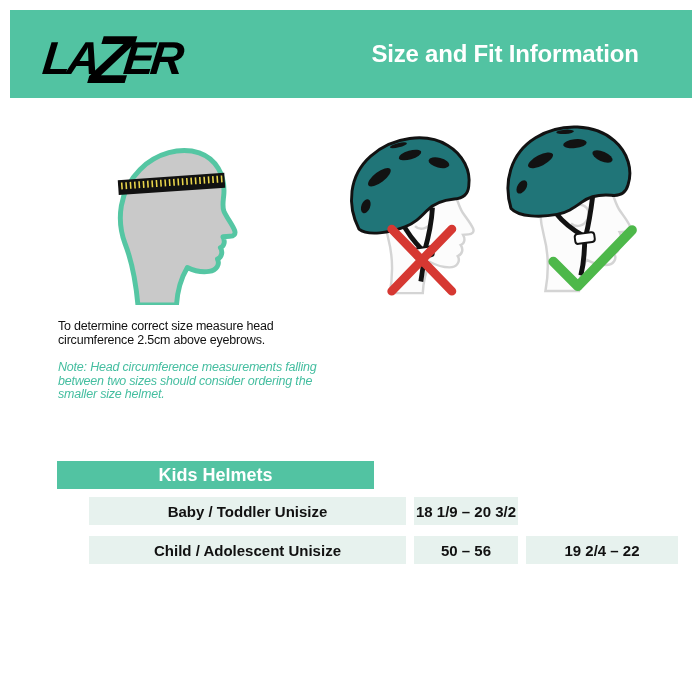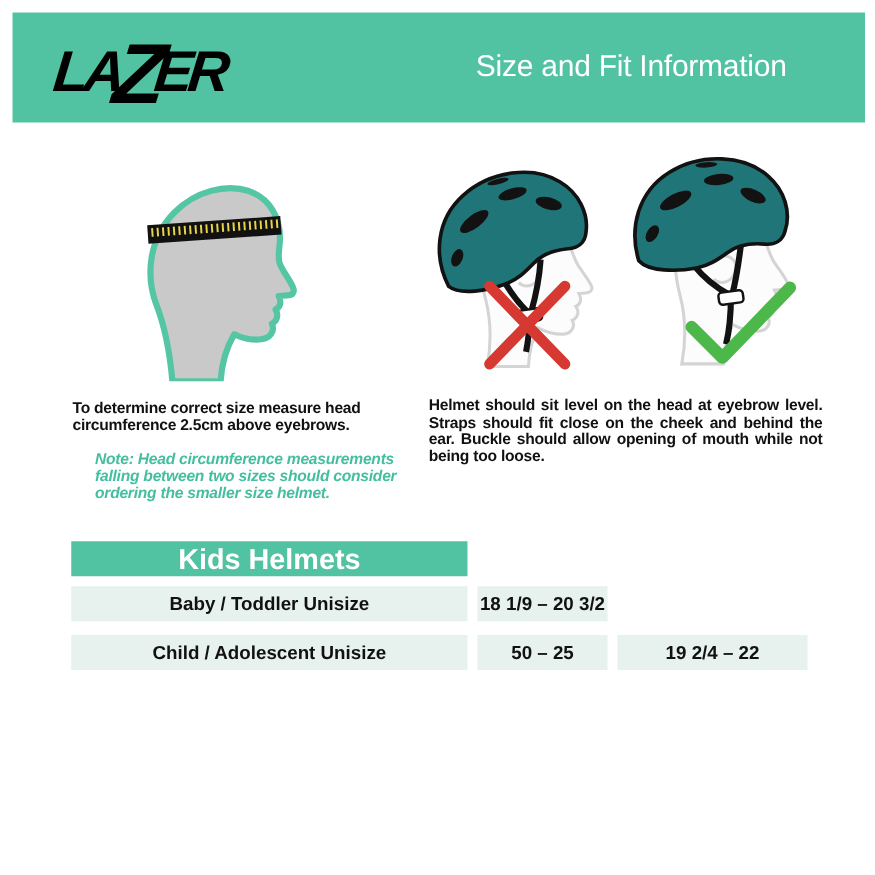--- a/index.html
+++ b/index.html
@@ -7,44 +7,44 @@
           font-family:"Liberation Sans",sans-serif;color:#111;}
 
   
   .band{position:absolute;left:10px;top:10px;width:682px;height:88px;background:#52C3A2;
         display:flex;align-items:center;}
   .logo{margin-left:33px;margin-top:8px;font-style:italic;font-weight:bold;font-size:46px;
         letter-spacing:-4px;color:#000;transform:skewX(-6deg);white-space:nowrap;line-height:0;}
   .logo .z{font-size:68px;vertical-align:-9px;margin:0 -5px;}
   .band-title{position:absolute;left:340px;top:0;width:310px;height:100%;
         display:flex;align-items:center;justify-content:center;
-        color:#ffffff;font-weight:normal;font-size:24px;letter-spacing:-0.2px;}
+        color:#ffffff;font-weight:bold;font-size:24px;letter-spacing:-0.2px;}
 
   
   .fig{position:absolute;}
   #headFig{left:106px;top:139px;width:136px;height:166px;}
   #badFig{left:347px;top:128px;width:136px;height:170px;}
   #goodFig{left:501px;top:124px;width:140px;height:172px;}
 
   
-  .copy{position:absolute;font-size:12.5px;font-weight:bold;line-height:13.6px;letter-spacing:-0.2px;}
+  .copy{position:absolute;font-size:12.5px;font-weight:normal;line-height:13.6px;letter-spacing:-0.2px;}
   #measureCopy{left:58px;top:320px;width:276px;}
-  #measureCopy .note{margin-top:14px;color:#45BEA0;font-style:italic;margin-left:18px;}
+  #measureCopy .note{margin-top:14px;color:#45BEA0;font-style:italic;}
   #fitCopy{left:343px;top:318px;width:315px;text-align:justify;}
   .copy p{margin:0;}
 
   
   .sizetable{position:absolute;left:57px;top:433px;width:589px;}
   .trow{display:grid;grid-template-columns:317px 104px 152px;column-gap:8px;}
-  .trow + .trow{margin-top:8px;}
+  .trow + .trow{margin-top:8px;margin-left:32px;}
   .trow.r2{margin-top:11px;}
   .cell{height:28px;display:flex;align-items:center;justify-content:center;
         background:#E7F2EE;font-weight:bold;font-size:15px;color:#111;}
   .thead .cell{background:#52C3A2;color:#ffffff;}
-  .thead .cell.name{font-size:23px;}
+  .thead .cell.name{font-size:18px;margin-top:28px;}
 </style>
 </head>
 <body>
 
 <div class="canvas">
 
   <header class="band">
     <div class="logo"><span>LA</span><span class="z">Z</span><span>ER</span></div>
     <div class="band-title">Size and Fit Information</div>
   </header>
@@ -122,32 +122,29 @@
       <rect x="74" y="111" width="20" height="10" rx="3" fill="#ffffff" stroke="#121212" stroke-width="2"></rect>
     </g>
     <path d="M 52,140 L 77,165 L 132,108" fill="none" stroke="#4DB84A" stroke-width="10" stroke-linecap="round" stroke-linejoin="round"></path>
   </svg>
 
   <div id="measureCopy" class="copy">
     <p>To determine correct size measure head circumference 2.5cm above eyebrows.</p>
     <p class="note">Note: Head circumference measurements falling between two sizes should consider ordering the smaller size helmet.</p>
   </div>
 
-  <div id="fitCopy" class="copy">
-    <p>Helmet should sit level on the head at eyebrow level. Straps should fit close on the cheek and behind the ear. Buckle should allow opening of mouth while not being too loose.</p>
-  </div>
 
   <div class="sizetable">
     <div class="trow thead">
       <div class="cell name">Kids Helmets</div>
     </div>
     <div class="trow">
       <div class="cell">Baby / Toddler Unisize</div>
       <div class="cell">18 1/9 – 20 3/2</div>
     </div>
     <div class="trow r2">
       <div class="cell">Child / Adolescent Unisize</div>
-      <div class="cell">50 – 25</div>
+      <div class="cell">50 – 56</div>
       <div class="cell">19 2/4 – 22</div>
     </div>
   </div>
 
 </div>
 
 </body></html>

